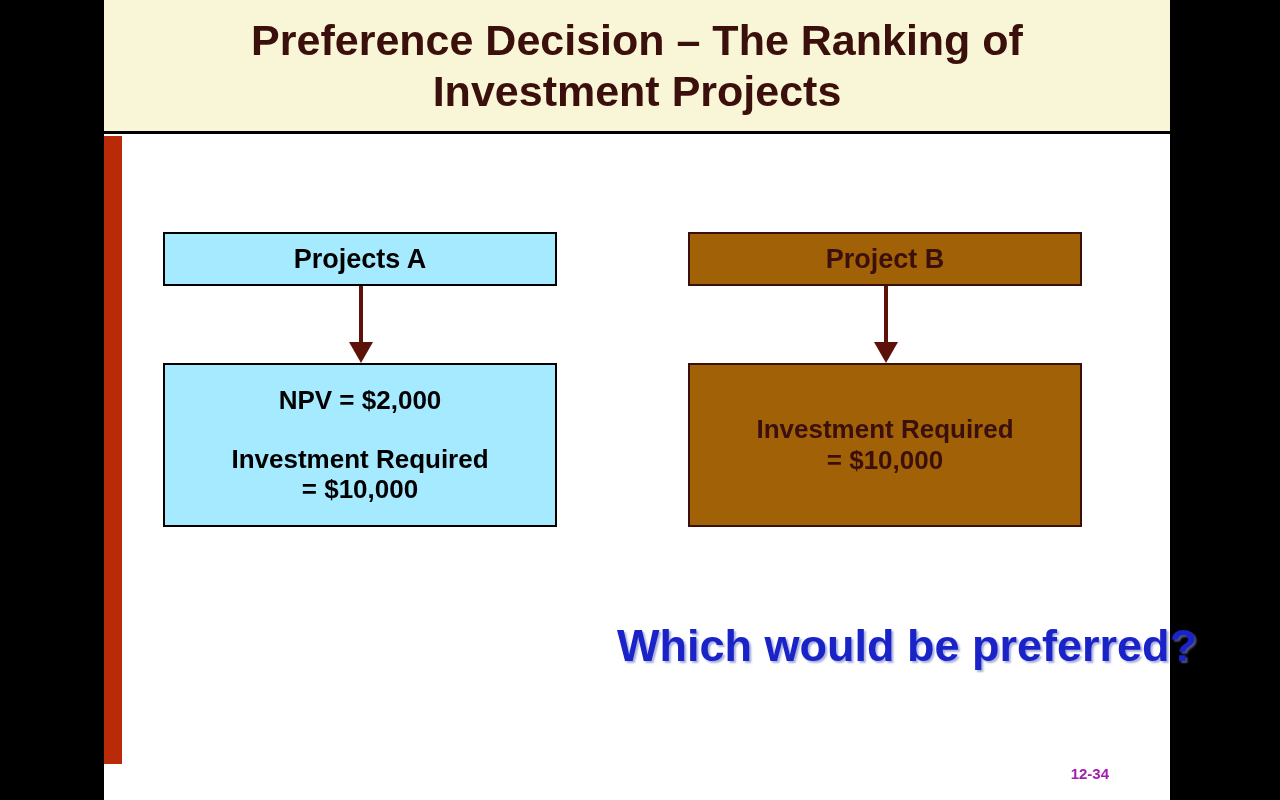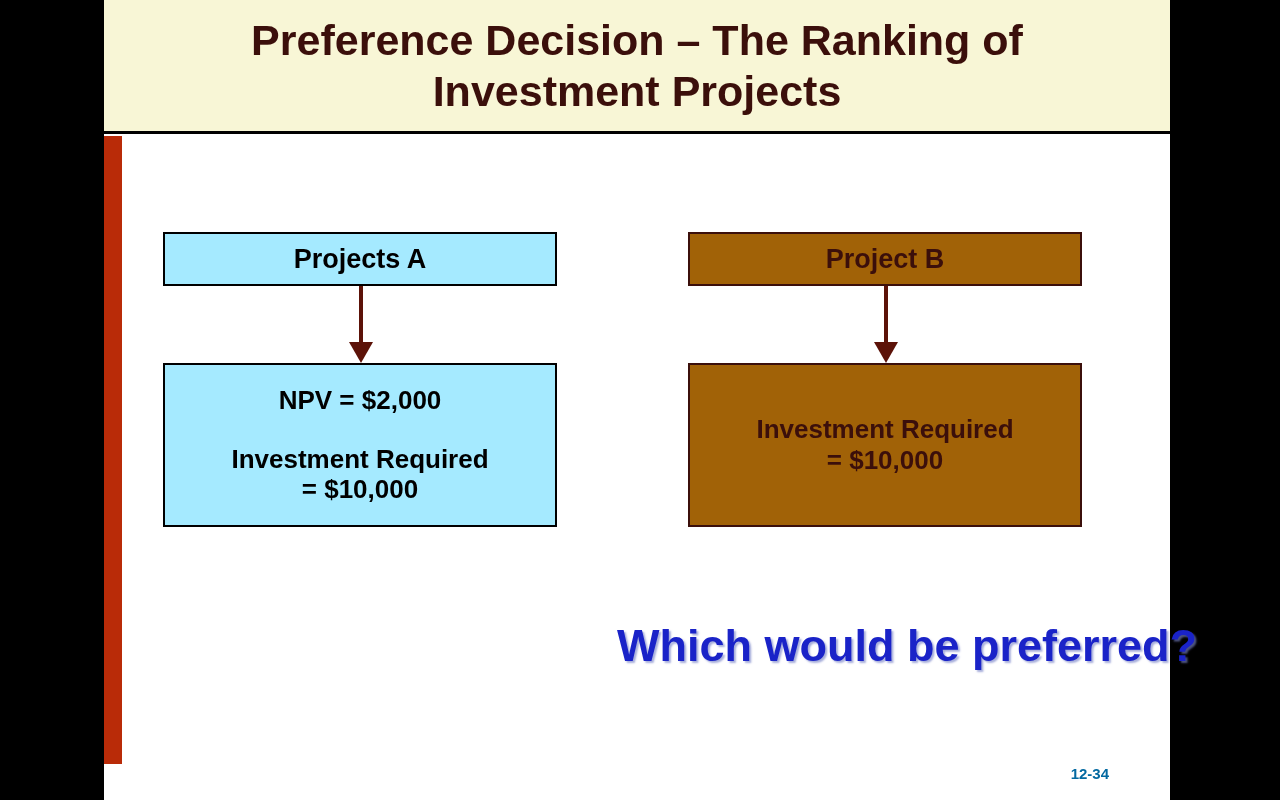--- a/index.html
+++ b/index.html
@@ -144,21 +144,21 @@
     font-weight: bold;
     text-shadow: 2px 2px 2px rgba(120,130,200,0.65);
     margin-left: 27px;
   }
 
   
   #slide-number {
     position: absolute;
     right: 61px;
     bottom: 18px;
-    color: #0369a1;
+    color: #a21caf;
     font-size: 15px;
     font-weight: bold;
     letter-spacing: 0px;
   }
 </style>
 </head>
 <body>
 
 <div id="slide-stage">
 

